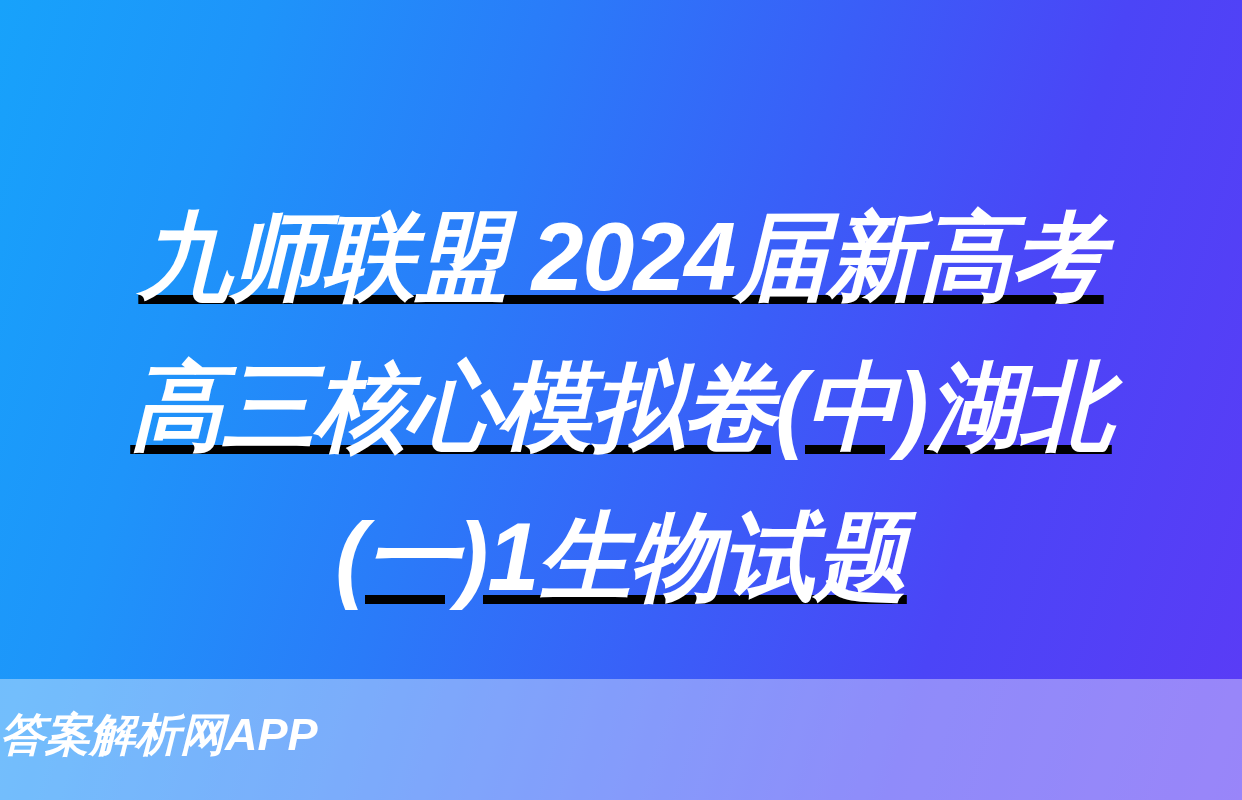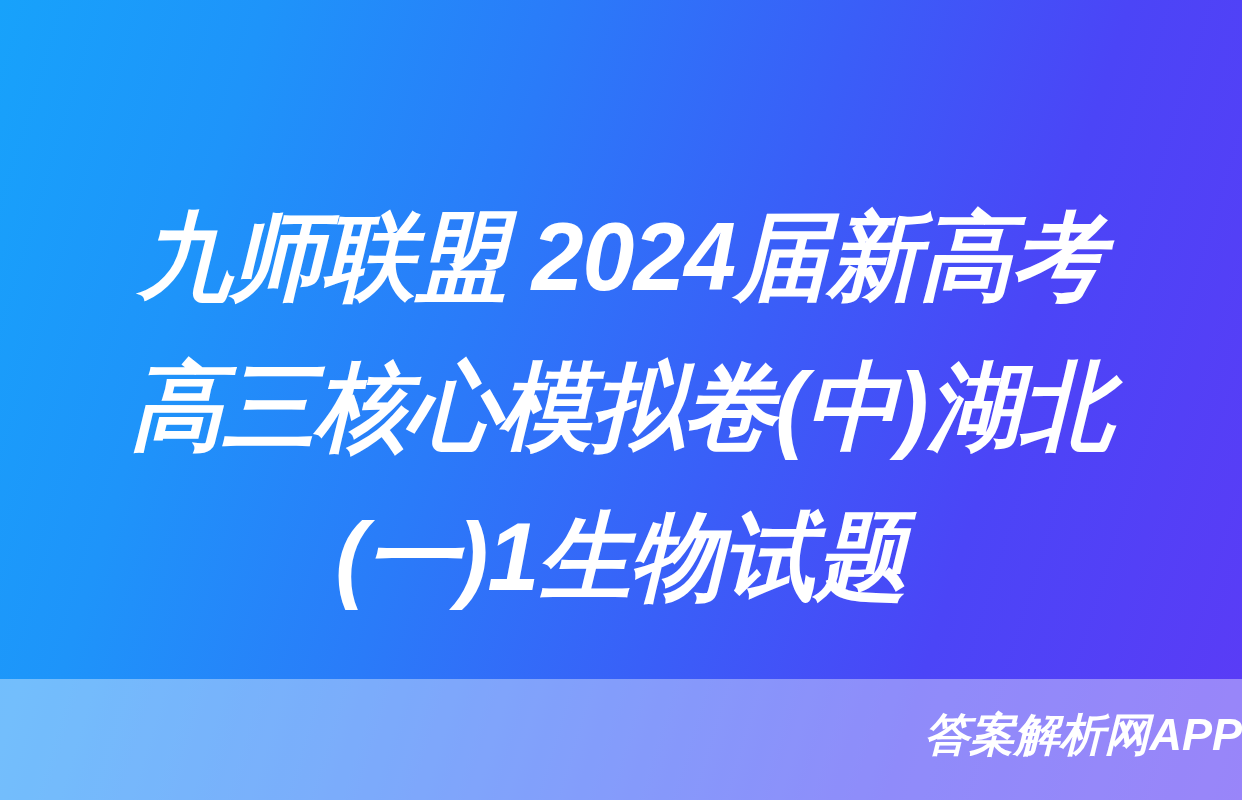--- a/index.html
+++ b/index.html
@@ -46,41 +46,42 @@
   }
 
   
   .title-block {
     position: absolute;
     left: 0;
     top: 182px;
     width: 1242px;
     text-align: center;
     z-index: 3;
+    text-decoration: underline;
   }
   .title-line {
     display: block;
     color: #ffffff;
     font-family: "Liberation Sans", "DejaVu Sans", sans-serif;
     font-weight: 700;
     font-style: italic;
     font-size: 96px;
     line-height: 150px;
     letter-spacing: -1px;
     white-space: nowrap;
     transform: scaleX(0.97);
   }
 
   
   .watermark {
     position: absolute;
     left: 0;
     top: 708px;
     width: 1242px;
-    text-align: right;
+    text-align: left;
     z-index: 4;
   }
   .watermark-text {
     display: inline-block;
     color: #ffffff;
     font-family: "Liberation Sans", "DejaVu Sans", sans-serif;
     font-weight: 700;
     font-style: italic;
     font-size: 45px;
     line-height: 54px;

